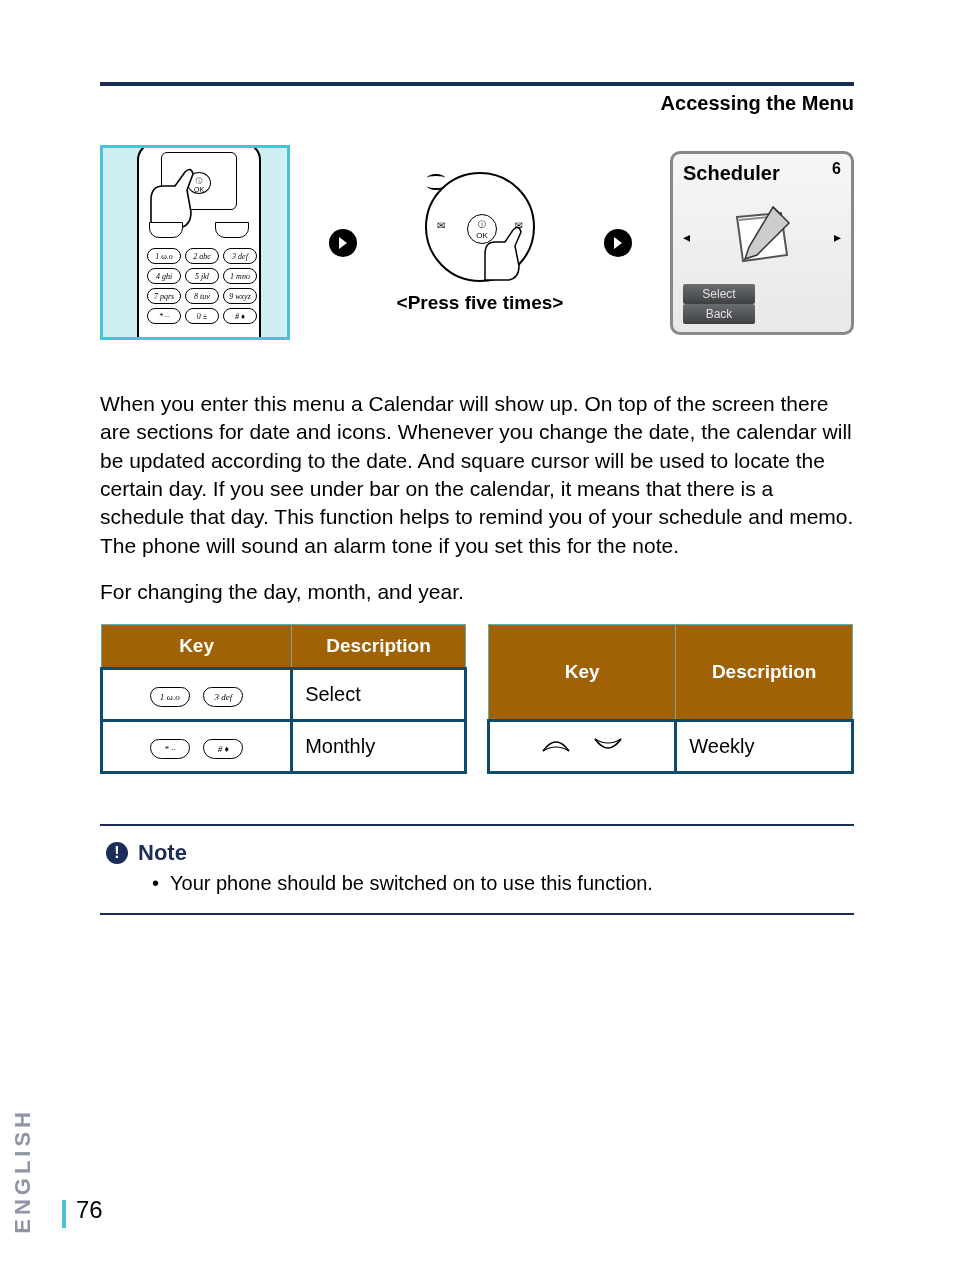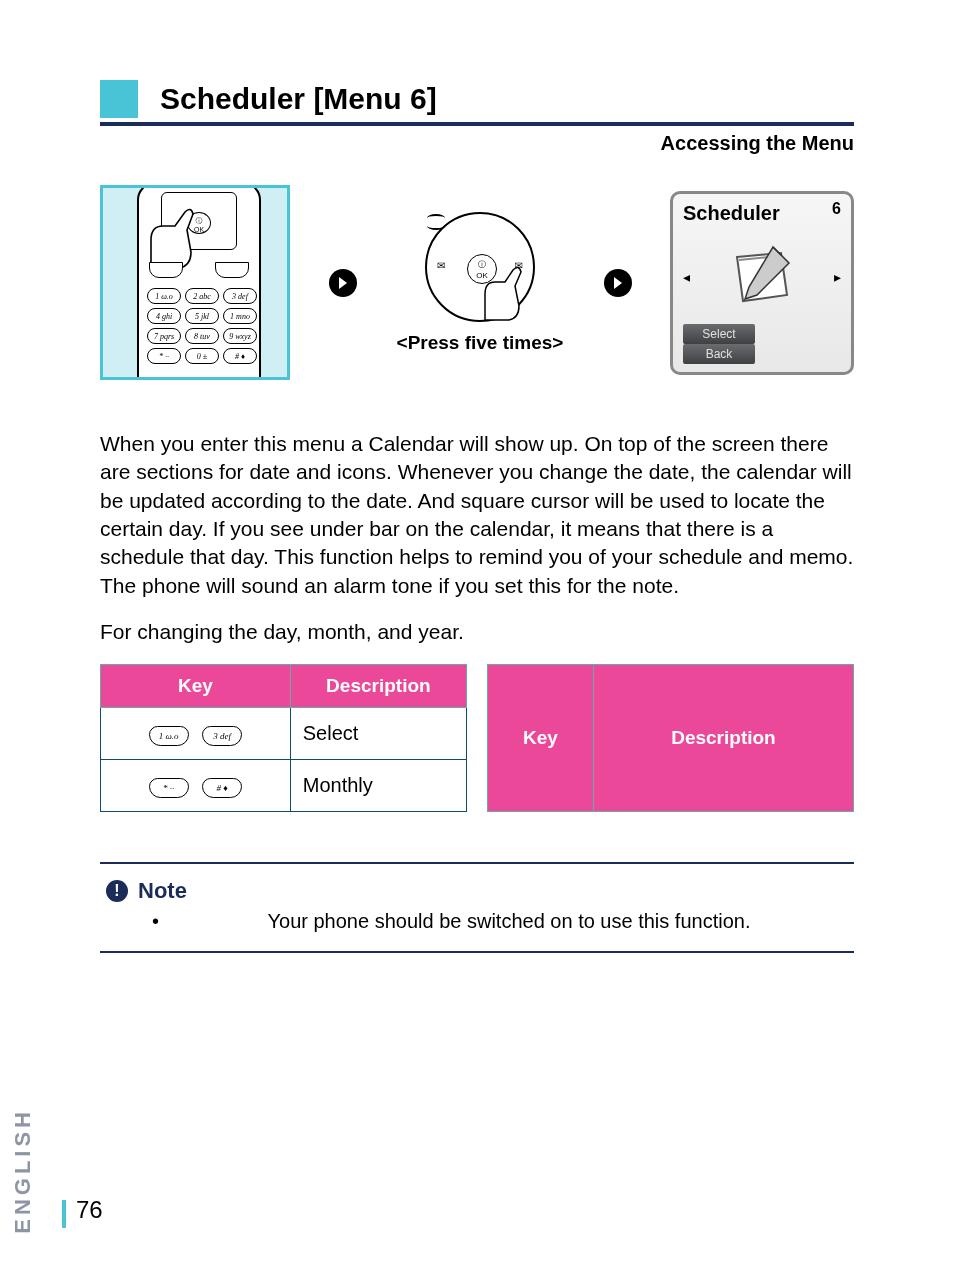--- a/index.html
+++ b/index.html
@@ -45,46 +45,42 @@
   .sched-mid { display:flex; align-items:center; justify-content:space-between; margin-top:18px; }
   .sched-tri { font-size:14px; color:#000; }
   .sched-icon { width:74px; height:68px; display:flex; align-items:center; justify-content:center; }
   .sched-btns { position:absolute; bottom:8px; left:10px; right:10px; display:flex; justify-content:space-between;flex-direction:column; }
   .sched-btn { width:72px; height:20px; background: linear-gradient(#6a6d70,#3e4042); color:#e0e0e0; font-size:12px; text-align:center; line-height:20px; border-radius:2px; }
 
   .body-text { font-size:21px; line-height:1.35; margin-bottom:18px; }
 
   .tables { display:flex; gap:20px; margin-top:8px; margin-bottom:50px; }
   table.keytab { border-collapse: collapse; flex:1; }
-  table.keytab th { background:#ec4899; color:#fff; font-weight:bold; font-size:19px; padding:10px 6px; border:1px solid #6aa;text-align:center; }
-  table.keytab td { border:1px solid #0c4a6e; font-size:20px; padding:10px 12px; height:52px; vertical-align:middle; }
+  table.keytab th { background:#a16207; color:#fff; font-weight:bold; font-size:19px; padding:10px 6px; border:1px solid #6aa;text-align:center; }
+  table.keytab td { border:3px solid #0c4a6e; font-size:20px; padding:10px 12px; height:52px; vertical-align:middle; }
   table.keytab td.kcell { text-align:center; }
   .minikey { display:inline-block; width:40px; height:20px; border:1.4px solid #000; border-radius:9px 9px 12px 12px; font-size:9px; font-style:italic; font-family: Georgia, serif; line-height:18px; margin:0 4px; background:#fff; }
   .minisoft { display:inline-flex; width:34px; height:18px; align-items:center; justify-content:center; margin:0 6px; }
 
   .note-box { border-top:2px solid #1b2c5b; border-bottom:2px solid #1b2c5b; padding:14px 6px 18px 6px; }
   .note-head { display:flex; align-items:center; gap:10px; font-size:22px; font-weight:bold; color:#1b2c5b; }
   .note-icon { width:22px; height:22px; background:#1b2c5b; border-radius:50%; color:#fff; display:flex; align-items:center; justify-content:center; font-size:16px; font-weight:bold; }
-  .note-list { margin-top:6px; margin-left:46px; font-size:20px;text-align:center; }
+  .note-list { margin-top:6px; margin-left:46px; font-size:20px; }
   .note-list li { list-style: none; position:relative; padding-left:18px; }
   .note-list li::before { content:"•"; position:absolute; left:0; top:0; }
 
   .side-tab { position:absolute; left:10px; bottom:30px; writing-mode: vertical-rl; transform: rotate(180deg); color:#8e96a6; font-weight:bold; letter-spacing:4px; font-size:22px; font-family: Arial, sans-serif; }
   .pagenum { position:absolute; left:76px; bottom:40px; font-size:24px; }
   .pagenum-bar { position:absolute; left:62px; bottom:36px; width:4px; height:28px; background:#49c3d6; }
 </style>
 </head>
 <body>
 
 <div class="page">
 
-  <div class="title-row">
-    <div class="teal-box"></div>
-    <div class="title">Scheduler [Menu 6]</div>
-  </div>
   <div class="title-underline"></div>
   <div class="subhead">Accessing the Menu</div>
 
   <div class="figrow">
 
     <div class="fig">
       <div class="phonebox">
         <div class="phone-body"></div>
         <div class="phone-screen"></div>
         <div class="ok-btn" style="white-space:pre;">ⓘ
@@ -191,20 +187,37 @@
       </tr>
     </tbody>
       </table>
 
     <table class="keytab">
       <tbody>
           <tr>
         <th>Key</th>
         <th>Description</th>
       </tr>
+      <tr>
+        <td class="kcell">
+          <span class="minisoft">
+            <svg width="30" height="16" viewBox="0 0 30 16">
+                  <path d="M2 14 Q15 -4 28 14" fill="none" stroke="#000" stroke-width="1.6"></path>
+                  <path d="M2 14 Q15 6 28 14" fill="none" stroke="#000" stroke-width="1.2"></path>
+                </svg>
+          </span>
+          <span class="minisoft">
+            <svg width="30" height="16" viewBox="0 0 30 16">
+                  <path d="M2 2 Q15 20 28 2" fill="none" stroke="#000" stroke-width="1.6"></path>
+                  <path d="M2 2 Q15 10 28 2" fill="none" stroke="#000" stroke-width="1.2"></path>
+                </svg>
+          </span>
+        </td>
+        <td>Weekly</td>
+      </tr>
     </tbody>
       </table>
   </div>
 
   <div class="note-box">
     <div class="note-head">
       <span class="note-icon">!</span>
       <span>Note</span>
     </div>
     <ul class="note-list">

